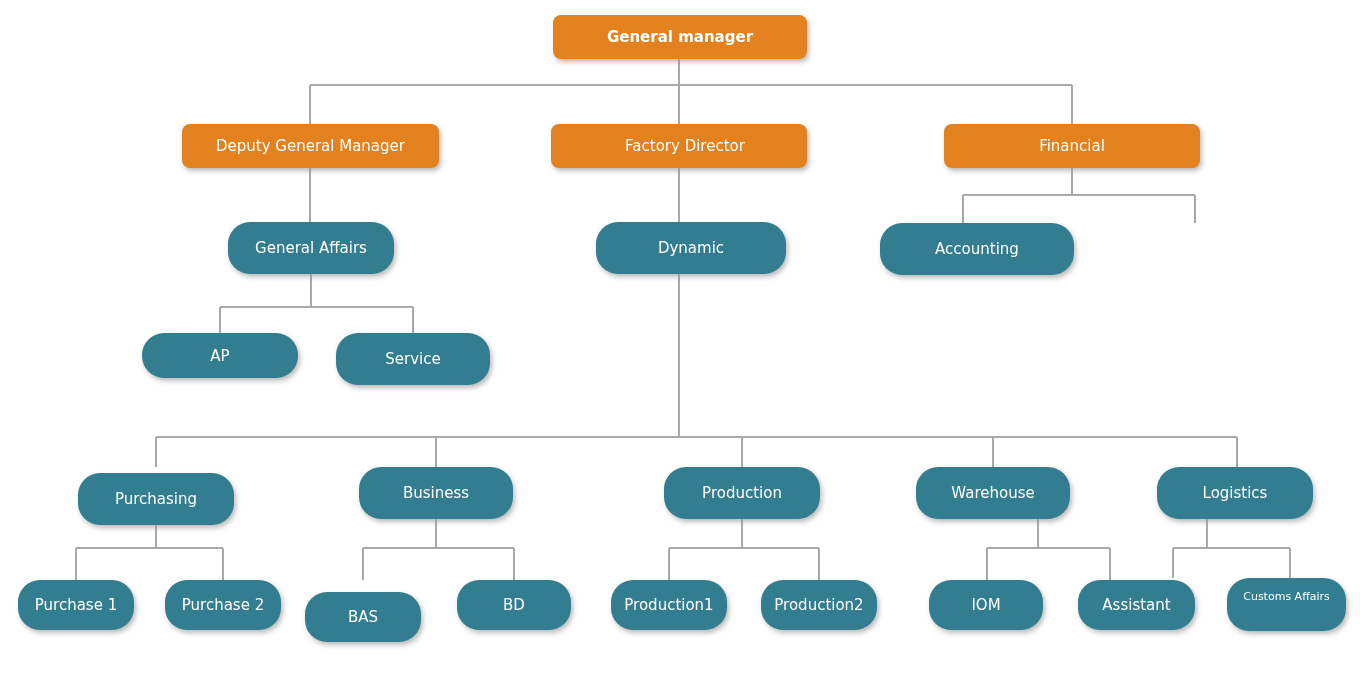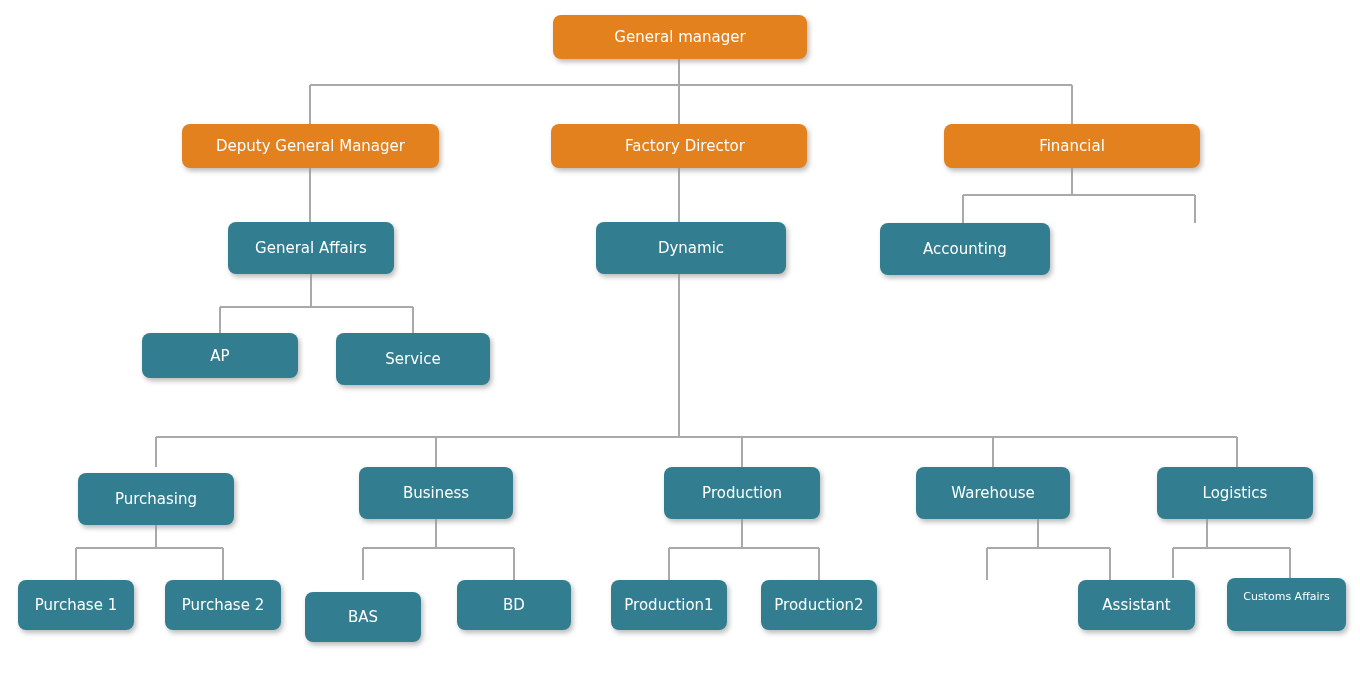--- a/index.html
+++ b/index.html
@@ -25,21 +25,21 @@
     display: flex; align-items: center; justify-content: center;
     color: var(--text, #ffffff);
     font-size: 15px;
     border-radius: 8px;
     box-shadow: 2px 3px 5px rgba(150,150,150,0.65);
     white-space: nowrap;
     cursor: default;
     box-sizing: border-box;
   }
   .executive  { background: var(--executive, #e2811d); }
-  .department { background: var(--department, #327e90); }
+  .department { background: var(--department, #327e90); border-radius: 22px; }
   
   .top-text {
     align-items: flex-start;
     padding-top: 12px;
     font-size: 11px;
     overflow: visible;
     text-align: right;
   }
 </style>
 </head>
@@ -86,41 +86,42 @@
       M987 548 H1110
       M987 548 V580
       M1110 548 V580
       M1207 519 V548
       M1173 548 H1290
       M1173 548 V578
       M1290 548 V578
     "></path>
   </svg>
 
-  <div class="node executive" style="left:553px;  top:15px;  width:254px; height:44px;">General manager</div>
+  <div class="node executive" style="left:553px;  top:15px;  width:254px; height:44px;font-weight:bold;">General manager</div>
 
   <div class="node executive" style="left:182px;  top:124px; width:257px; height:44px;">Deputy General Manager</div>
   <div class="node executive" style="left:551px;  top:124px; width:256px; height:44px;padding-left:12px;">Factory Director</div>
   <div class="node executive" style="left:944px;  top:124px; width:256px; height:44px;">Financial</div>
 
   <div class="node department" style="left:228px;  top:222px; width:166px; height:52px;">General Affairs</div>
   <div class="node department" style="left:596px;  top:222px; width:190px; height:52px;">Dynamic</div>
-  <div class="node department" style="left:880px;  top:223px; width:170px; height:52px;">Accounting</div>
+  <div class="node department" style="left:880px;  top:223px; width:194px; height:52px;">Accounting</div>
 
   <div class="node department" style="left:142px;  top:333px; width:156px; height:45px;">AP</div>
   <div class="node department" style="left:336px;  top:333px; width:154px; height:52px;">Service</div>
 
   <div class="node department" style="left:78px;   top:467px; width:156px; height:52px;margin-top:6px;">Purchasing</div>
   <div class="node department" style="left:359px;  top:467px; width:154px; height:52px;">Business</div>
   <div class="node department" style="left:664px;  top:467px; width:156px; height:52px;">Production</div>
   <div class="node department" style="left:916px;  top:467px; width:154px; height:52px;">Warehouse</div>
   <div class="node department" style="left:1157px; top:467px; width:156px; height:52px;">Logistics</div>
 
   <div class="node department" style="left:18px;   top:580px; width:116px; height:50px;">Purchase 1</div>
   <div class="node department" style="left:165px;  top:580px; width:116px; height:50px;">Purchase 2</div>
   <div class="node department" style="left:305px;  top:592px; width:116px; height:50px;">BAS</div>
   <div class="node department" style="left:457px;  top:580px; width:114px; height:50px;">BD</div>
   <div class="node department" style="left:611px;  top:580px; width:116px; height:50px;">Production1</div>
   <div class="node department" style="left:761px;  top:580px; width:116px; height:50px;">Production2</div>
+  <div class="node department" style="left:929px;  top:580px; width:114px; height:50px;">IOM</div>
   <div class="node department" style="left:1078px; top:580px; width:117px; height:50px;">Assistant</div>
   <div class="node department top-text" style="left:1227px; top:578px; width:119px; height:53px;">Customs Affairs</div>
 
 </div>
 
 </body></html>

